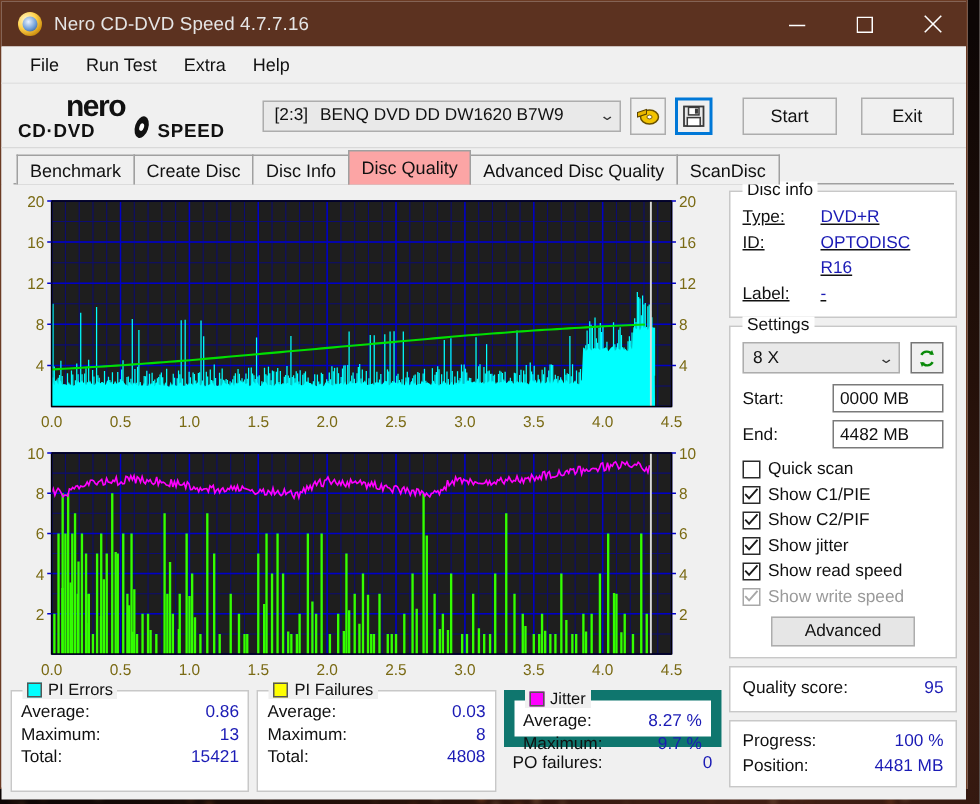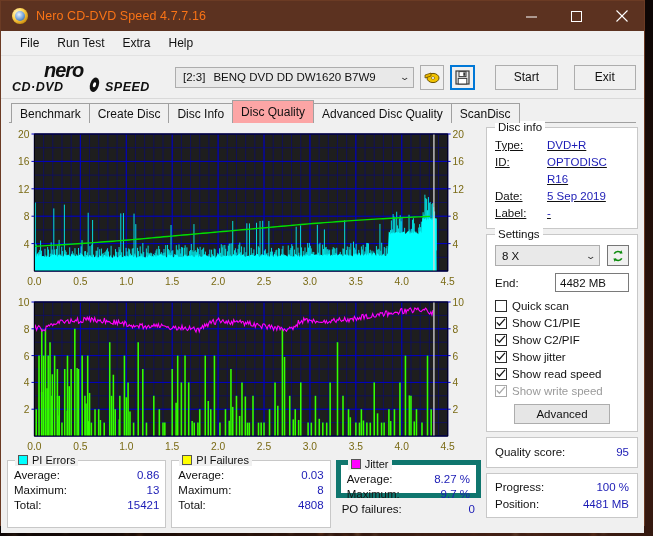--- a/index.html
+++ b/index.html
@@ -34,21 +34,21 @@
   #titlebar .tb-icon{
     width:16px;height:16px;margin-left:11px;margin-right:8px;border-radius:50%;
     background:radial-gradient(circle at 35% 32%, #fff9d6 0%, #ffd24d 42%, #c98a09 78%, #8a5a00 100%);
     position:relative;flex:0 0 16px;
   }
   #titlebar .tb-icon:after{
     content:"";position:absolute;left:3px;top:3px;width:10px;height:10px;border-radius:50%;
     background:radial-gradient(circle at 40% 35%, #eaf3ff 0%, #6f9fd8 55%, #27497c 100%);
   }
   #titlebar .tb-title{
-    color:#f97316;font-size:12.5px;letter-spacing:.1px;white-space:nowrap;
+    color:#e5e5e5;font-size:12.5px;letter-spacing:.1px;white-space:nowrap;
   }
   #titlebar .tb-spacer{flex:1;}
   .tb-btn{
     width:45px;height:30px;display:flex;align-items:center;justify-content:center;
     color:#ffffff;font-size:13px;line-height:1;
   }
   .tb-btn svg{display:block;}
 
   
   #menubar{
@@ -57,21 +57,21 @@
   }
   #menubar .mi{
     font-size:12px;color:#111;padding:2px 9px;white-space:nowrap;
   }
 
   
   #toolbar{
     flex:0 0 42px;height:42px;background:#f0f0f0;display:flex;align-items:center;
     padding:0 8px;gap:6px;border-bottom:1px solid #d9d9d9;position:relative;
   }
-  #logo{width:160px;height:38px;flex:0 0 160px;display:flex;align-items:flex-end;justify-content:center;font-style:italic;}
+  #logo{width:160px;height:38px;flex:0 0 160px;display:flex;align-items:flex-end;justify-content:center;}
   #drive-select{
     flex:0 0 239px;height:21px;background:#e9e9e9;border:1px solid #adadad;
     display:flex;align-items:center;font-size:11.5px;color:#111;
     padding:0 4px 0 7px;box-sizing:border-box;position:relative;
   }
   #drive-select .ds-text{white-space:nowrap;overflow:hidden;}
   #drive-select .ds-text .ds-idx{margin-right:8px;}
   #drive-select .chev{margin-left:auto;font-size:9px;color:#333;transform:scaleX(1.45);}
   .tool-btn{
     width:28px;height:25px;border:1px solid #adadad;background:#f0f0f0;
@@ -126,21 +126,21 @@
     font-size:11px;color:#111;display:flex;align-items:center;gap:4px;white-space:nowrap;
   }
   .sw{width:8px;height:8px;border:1px solid #555;display:inline-block;}
   .stat-line{display:flex;font-size:11.5px;color:#111;line-height:15px;}
   .stat-line .k{flex:0 0 auto;}
   .stat-line .v{margin-left:auto;color:#1b1bb5;}
   #st-pie{flex:1;}
   #st-pif{flex:1;}
   #st-jit{flex:1;position:relative;border:none;background:transparent;padding:0;}
   #st-jit .jit-inner{
-    border:5px solid #0f766e;background:#fff;position:relative;
+    border:7px solid #0f766e;background:#fff;position:relative;
     padding:7px 6px 2px 6px;box-sizing:border-box;height:38px;
   }
   #st-jit .po-line{display:flex;font-size:11.5px;color:#111;line-height:15px;padding:4px 6px 0 6px;}
   #st-jit .po-line .v{margin-left:auto;color:#1b1bb5;}
 
   
   .group{
     border:1px solid #c8c8c8;background:#ffffff;position:relative;
     box-sizing:border-box;padding:9px 8px 6px 8px;
   }
@@ -1109,24 +1109,20 @@
         <div class="group-legend">Disc info</div>
         <div class="kv">
           <span class="k">Type:</span>
           <span class="v">DVD+R</span>
         </div>
         <div class="kv">
           <span class="k">ID:</span>
           <span class="v">OPTODISC R16</span>
         </div>
         <div class="kv">
-          <span class="k">Date:</span>
-          <span class="v">5 Sep 2019</span>
-        </div>
-        <div class="kv">
           <span class="k">Label:</span>
           <span class="v">-</span>
         </div>
       </div>
 
       <div class="group" id="grp-settings">
         <div class="group-legend">Settings</div>
 
         <div class="speed-row">
           <div class="combo">
@@ -1137,20 +1133,24 @@
             <svg width="14" height="14" viewBox="0 0 14 14">
               <path d="M3.2 4.6 A4.3 4.3 0 0 1 10.4 4.2" fill="none" stroke="#0a8a0a" stroke-width="1.6"></path>
               <path d="M10.8 9.4 A4.3 4.3 0 0 1 3.6 9.8" fill="none" stroke="#0a8a0a" stroke-width="1.6"></path>
               <path d="M10.4 1.3 L11.6 4.6 L8.4 4.2 Z" fill="#0a8a0a"></path>
               <path d="M3.6 12.7 L2.4 9.4 L5.6 9.8 Z" fill="#0a8a0a"></path>
             </svg>
           </div>
         </div>
 
         <div class="field-row">
+          <span class="lbl">Start:</span>
+          <div class="inp">0000 MB</div>
+        </div>
+        <div class="field-row">
           <span class="lbl">End:</span>
           <div class="inp">4482 MB</div>
         </div>
 
         <div class="chk-row">
           <span class="chk"></span>
           <span>Quick scan</span>
         </div>
         <div class="chk-row">
           <span class="chk">

